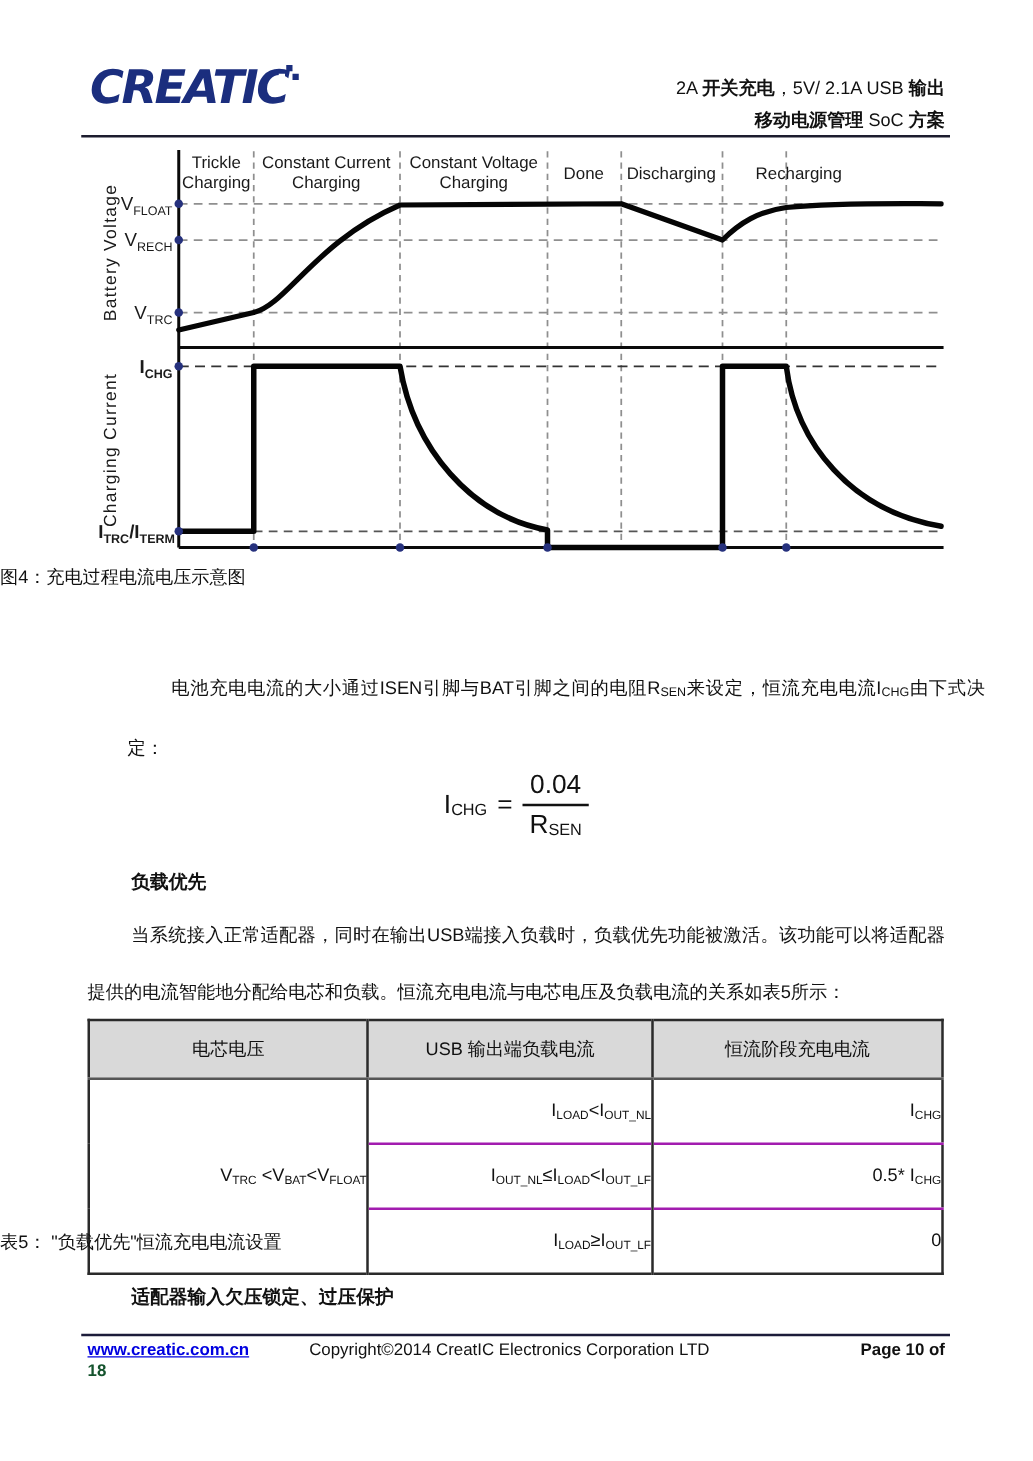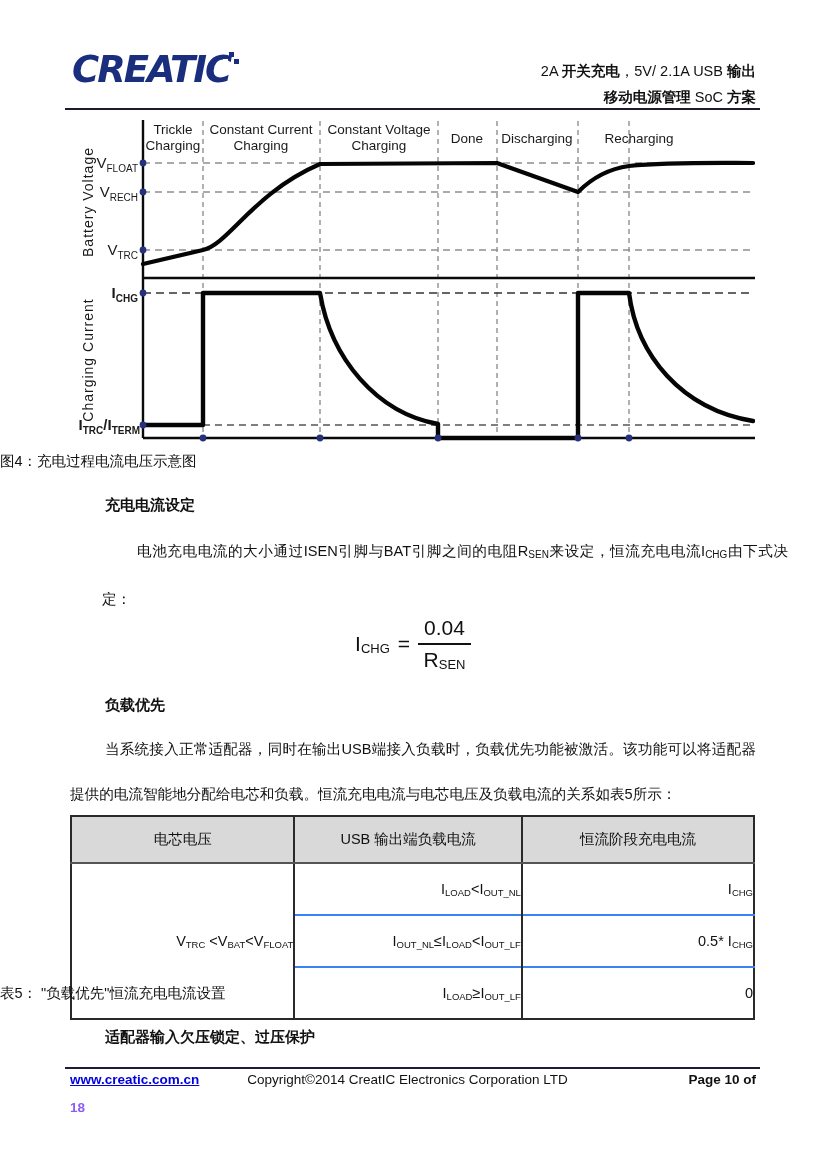--- a/index.html
+++ b/index.html
@@ -64,30 +64,30 @@
     position:absolute; left:70px; top:815px; width:685px;
     border-collapse:collapse; font-size:14.5px; color:#111;
     border:2px solid #2a2a2a;
   }
   table.spec th {
     background:#d9d9d9; font-weight:normal; height:47px;
     border-bottom:2px solid #555; font-size:14.5px;
   }
   table.spec td { height:52px; text-align:right; }
   .vline { border-left:2px solid #2a2a2a;text-align:center; }
-  .rline { border-top:2px solid #3b82f6; }
+  .rline { border-top:2px solid #a21caf; }
   table.spec sub { font-size:9.5px; }
 
   
   .ftr-rule { position:absolute; left:65px; right:66px; top:1067px; height:2px; background:#1c1c3a; }
   .ftr { position:absolute; left:70px; right:70px; top:1072px; font-size:13.5px; color:#111; display:flex; align-items:baseline; }
   .ftr-link { color:#0000e0; font-weight:bold; text-decoration:underline; }
   .ftr-copy { margin-left:48px; }
   .ftr-page { margin-left:auto; font-weight:bold; }
-  .ftr-page2 { position:absolute; left:70px; top:1089px; font-size:13.5px; font-weight:bold; color:#8b5cf6;margin-top:11px; }
+  .ftr-page2 { position:absolute; left:70px; top:1089px; font-size:13.5px; font-weight:bold; color:#14532d; }
 
   
   .axtxt { font-family:"Liberation Sans", sans-serif; fill:#1a1a1a; }
 </style>
 </head>
 <body>
 
 <div class="page">
 
   <div class="logo">
@@ -165,21 +165,20 @@
       <text x="59" y="181" font-weight="bold"><tspan>I</tspan><tspan dy="4" font-size="10">CHG</tspan></text>
       <text x="61" y="313" font-weight="bold"><tspan>I</tspan><tspan dy="4" font-size="10">TRC</tspan><tspan dy="-4" font-size="15">/</tspan><tspan>I</tspan><tspan dy="4" font-size="10">TERM</tspan></text>
     </g>
 
     <text class="axtxt" font-size="14" letter-spacing="1" text-anchor="middle" transform="translate(14,85) rotate(-90)">Battery Voltage</text>
     <text class="axtxt" font-size="14" letter-spacing="1" text-anchor="middle" transform="translate(14,243) rotate(-90)">Charging Current</text>
   </svg>
 
   <div class="caption cap-fig">图4：充电过程电流电压示意图</div>
 
-  <div class="heading h1">充电电流设定</div>
   <div class="para p1"><span>电池充电电流的大小通过ISEN引脚与BAT引脚之间的电阻R</span><sub>SEN</sub><span>来设定，恒流充电电流I</span><sub>CHG</sub><span>由下式决定：</span></div>
 
   <div class="formula">
     <span><span>I</span><sub>CHG</sub></span>
     <span style="margin-left:8px;">=</span>
     <span class="frac">
       <span class="num">0.04</span>
       <span class="den"><span>R</span><sub>SEN</sub></span>
     </span>
   </div>

